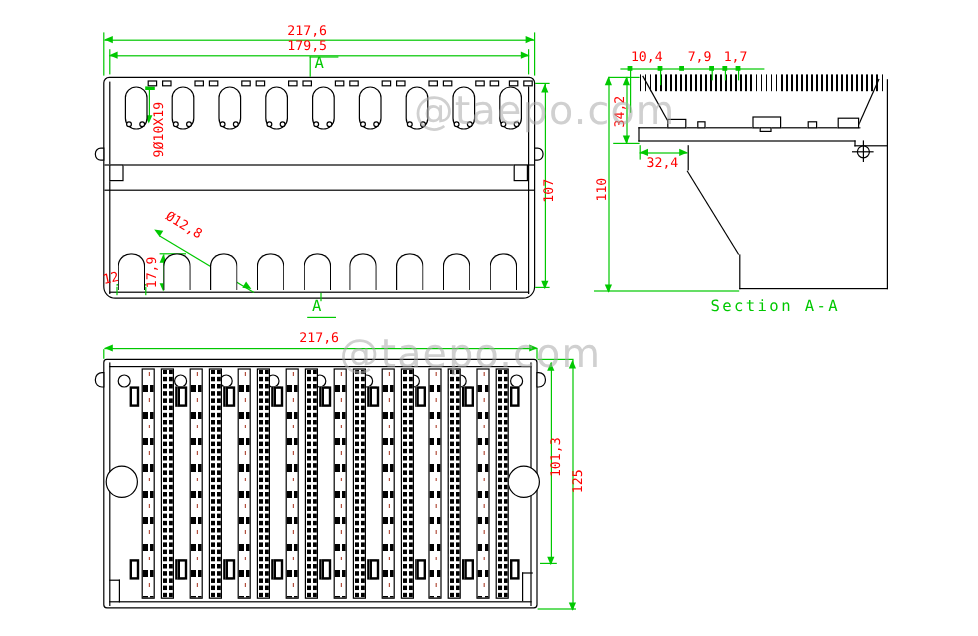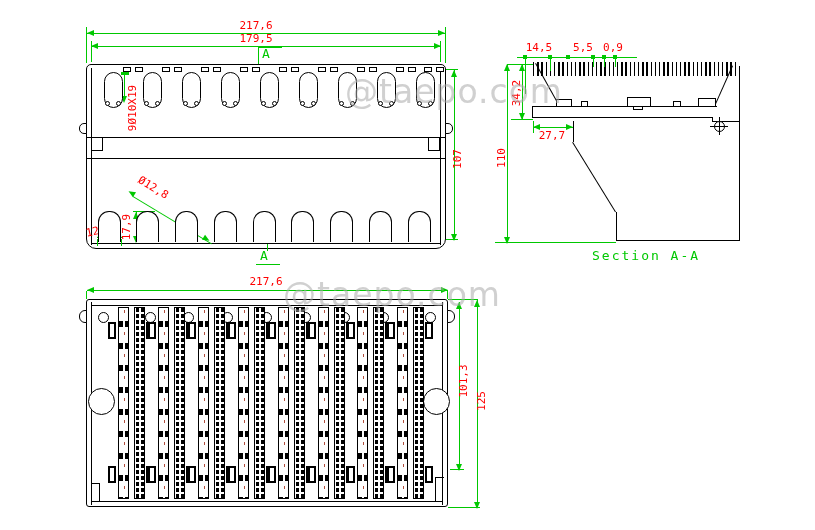--- a/index.html
+++ b/index.html
@@ -135,42 +135,42 @@
     <div class="tick" style="left:548px;top:55px;"></div>
   <div class="tick" style="left:566px;top:55px;"></div>
     <div class="tick" style="left:591px;top:55px;"></div>
   <div class="tick" style="left:602px;top:55px;"></div>
     <div class="tick" style="left:613px;top:55px;"></div>
   <div class="g" style="left:525px;top:58px;width:1px;height:36px;"></div>
   <div class="g" style="left:550px;top:58px;width:1px;height:13px;"></div>
   <div class="g" style="left:593px;top:58px;width:1px;height:9px;"></div>
   <div class="g" style="left:604px;top:58px;width:1px;height:9px;"></div>
   <div class="g" style="left:615px;top:58px;width:1px;height:9px;"></div>
-  <div class="dim" style="left:521px;top:42px;width:36px;">14,5</div>
-  <div class="dim" style="left:569px;top:42px;width:28px;">5,5</div>
-  <div class="dim" style="left:600px;top:42px;width:26px;">0,9</div>
+  <div class="dim" style="left:521px;top:42px;width:36px;">10,4</div>
+  <div class="dim" style="left:569px;top:42px;width:28px;">7,9</div>
+  <div class="dim" style="left:600px;top:42px;width:26px;">1,7</div>
 
   <div class="g" style="left:507px;top:64px;width:1px;height:179px;"></div>
   <div class="aU" style="left:504px;top:64px;"></div>
     <div class="aD" style="left:504px;top:237px;"></div>
   <div class="g" style="left:507px;top:64px;width:26px;height:1px;"></div>
   <div class="g" style="left:495px;top:242px;width:121px;height:1px;"></div>
   <div class="dim dimv" style="left:485px;top:152px;width:34px;">110</div>
 
   <div class="g" style="left:522px;top:64px;width:1px;height:55px;"></div>
   <div class="aU" style="left:519px;top:64px;"></div>
     <div class="aD" style="left:519px;top:113px;"></div>
   <div class="g" style="left:511px;top:119px;width:22px;height:1px;"></div>
   <div class="dim dimv" style="left:500px;top:87px;width:34px;">34,2</div>
 
   <div class="g" style="left:533px;top:127px;width:40px;height:1px;"></div>
   <div class="aL" style="left:533px;top:124px;"></div>
     <div class="aR" style="left:566px;top:124px;"></div>
   <div class="g" style="left:533px;top:121px;width:1px;height:12px;"></div>
-  <div class="dim" style="left:533px;top:130px;width:38px;">27,7</div>
+  <div class="dim" style="left:533px;top:130px;width:38px;">32,4</div>
 
   <div class="sec" style="left:592px;top:249px;letter-spacing:2px;">Section A-A</div>
 
   <div class="ol" style="left:86px;top:299px;width:362px;height:208px;border-radius:3px;"></div>
   <div class="k" style="left:91px;top:302px;width:1px;height:203px;"></div>
   <div class="k" style="left:442px;top:302px;width:1px;height:203px;"></div>
   <div class="k" style="left:91px;top:305px;width:352px;height:1px;"></div>
   <div class="k" style="left:91px;top:501px;width:352px;height:1px;"></div>
   <div class="k" style="left:99px;top:483px;width:1px;height:19px;"></div>
   <div class="k" style="left:91px;top:483px;width:9px;height:1px;"></div>

